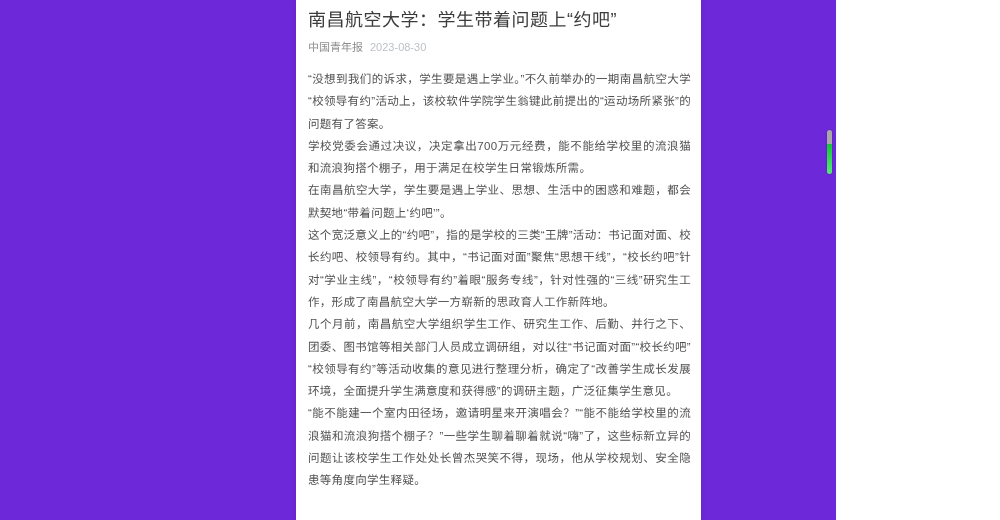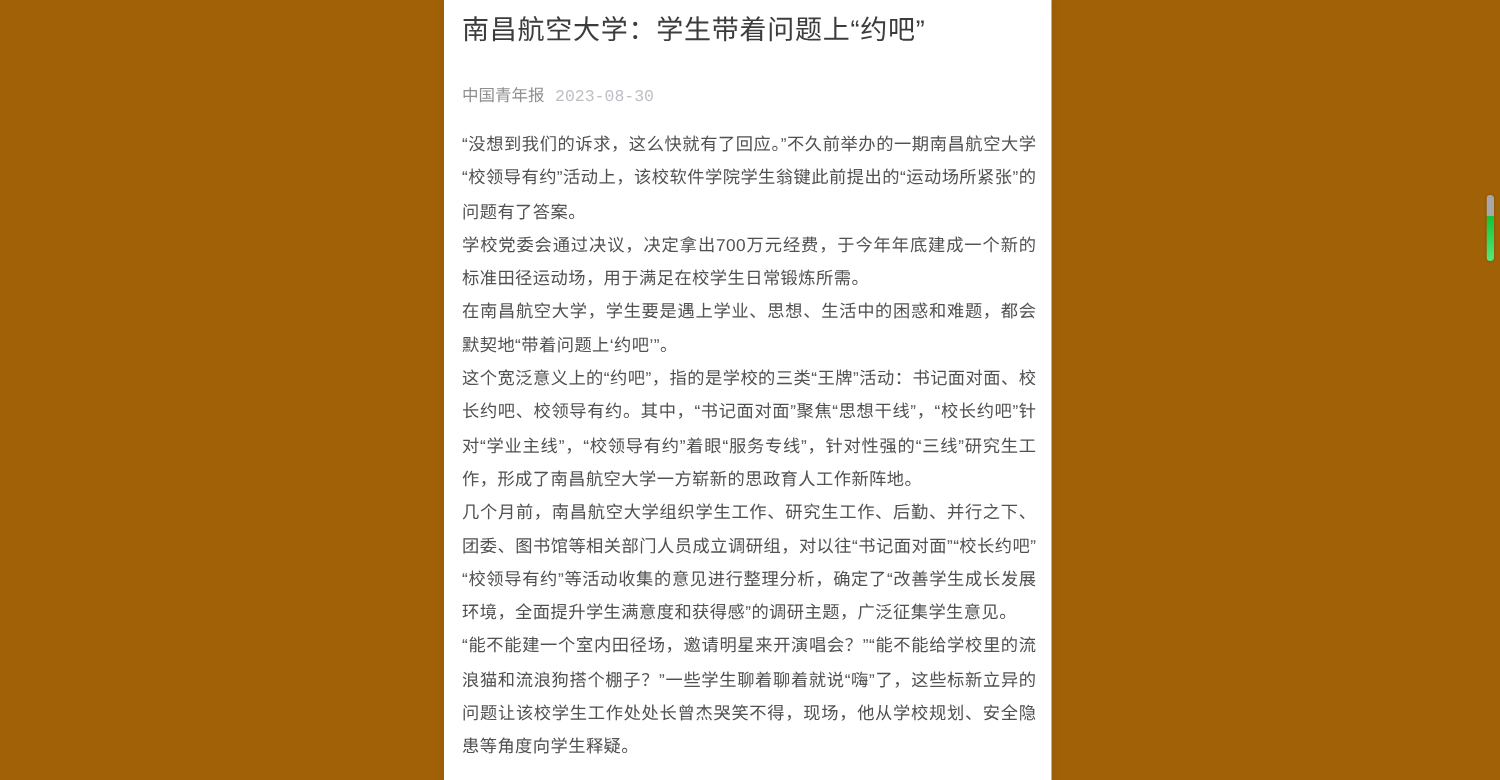--- a/index.html
+++ b/index.html
@@ -4,52 +4,52 @@
 <style>
   * { box-sizing: border-box; margin: 0; padding: 0; }
   html, body {
     width: 1000px;
     height: 520px;
     overflow: hidden;
     font-family: "Liberation Sans", "DejaVu Sans", sans-serif;
   }
   .viewport {
     position: relative;
-    width: 1000px;
+    width: 836px;
     height: 520px;
-    background: #a16207;
+    background: #6d28d9;
     overflow: hidden;
   }
   .article-card {
     position: absolute;
     left: 296px;
     top: 0;
     width: 405px;
     height: 540px; 
     background: #ffffff;
     box-shadow: 0 0 7px rgba(0,0,0,0.10);
     padding: 8px 10px 0 12px;
   }
   .article-title {
     font-size: 18px;
     line-height: 25px;
     font-weight: 400;
     color: #3c3c3c;
     letter-spacing: 0.5px;
   }
   .article-meta {
-    margin-top: 24px;
+    margin-top: 7px;
     font-size: 11px;
     line-height: 14px;
     display: flex;
     align-items: baseline;
     gap: 7px;
   }
   .article-source { color: #8f8f8f; }
-  .article-date   { color: #bdc1c6; font-family: Liberation Mono, monospace; }
+  .article-date   { color: #bdc1c6; }
   .article-body {
     margin-top: 14px;
   }
   .article-body p {
     font-size: 11.5px;
     line-height: 22.3px;
     color: #515151;
     text-align: justify;
     letter-spacing: 0.3px;
   }
@@ -83,22 +83,22 @@
   <div class="article-card">
 
     <h1 class="article-title">南昌航空大学：学生带着问题上“约吧”</h1>
 
     <div class="article-meta">
       <span class="article-source">中国青年报</span>
       <span class="article-date">2023-08-30</span>
     </div>
 
     <div class="article-body">
-      <p>“没想到我们的诉求，这么快就有了回应。”不久前举办的一期南昌航空大学“校领导有约”活动上，该校软件学院学生翁键此前提出的“运动场所紧张”的问题有了答案。</p>
-      <p>学校党委会通过决议，决定拿出700万元经费，于今年年底建成一个新的标准田径运动场，用于满足在校学生日常锻炼所需。</p>
+      <p>“没想到我们的诉求，学生要是遇上学业。”不久前举办的一期南昌航空大学“校领导有约”活动上，该校软件学院学生翁键此前提出的“运动场所紧张”的问题有了答案。</p>
+      <p>学校党委会通过决议，决定拿出700万元经费，能不能给学校里的流浪猫和流浪狗搭个棚子，用于满足在校学生日常锻炼所需。</p>
       <p>在南昌航空大学，学生要是遇上学业、思想、生活中的困惑和难题，都会默契地“带着问题上‘约吧’”。</p>
       <p>这个宽泛意义上的“约吧”，指的是学校的三类“王牌”活动：书记面对面、校长约吧、校领导有约。其中，“书记面对面”聚焦“思想干线”，“校长约吧”针对“学业主线”，“校领导有约”着眼“服务专线”，针对性强的“三线”研究生工作，形成了南昌航空大学一方崭新的思政育人工作新阵地。</p>
       <p>几个月前，南昌航空大学组织学生工作、研究生工作、后勤、并行之下、团委、图书馆等相关部门人员成立调研组，对以往“书记面对面”“校长约吧”“校领导有约”等活动收集的意见进行整理分析，确定了“改善学生成长发展环境，全面提升学生满意度和获得感”的调研主题，广泛征集学生意见。</p>
       <p>“能不能建一个室内田径场，邀请明星来开演唱会？”“能不能给学校里的流浪猫和流浪狗搭个棚子？”一些学生聊着聊着就说“嗨”了，这些标新立异的问题让该校学生工作处处长曾杰哭笑不得，现场，他从学校规划、安全隐患等角度向学生释疑。</p>
     </div>
 
   </div>
 
   <div class="scrollbar-thumb">
     <div class="thumb-gray"></div>

